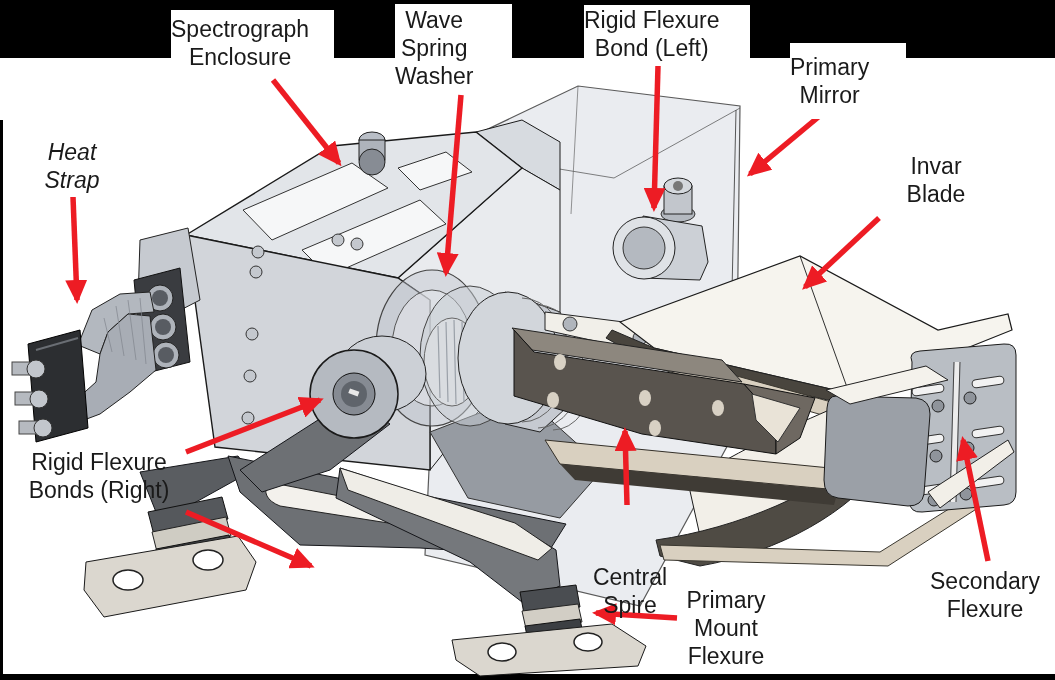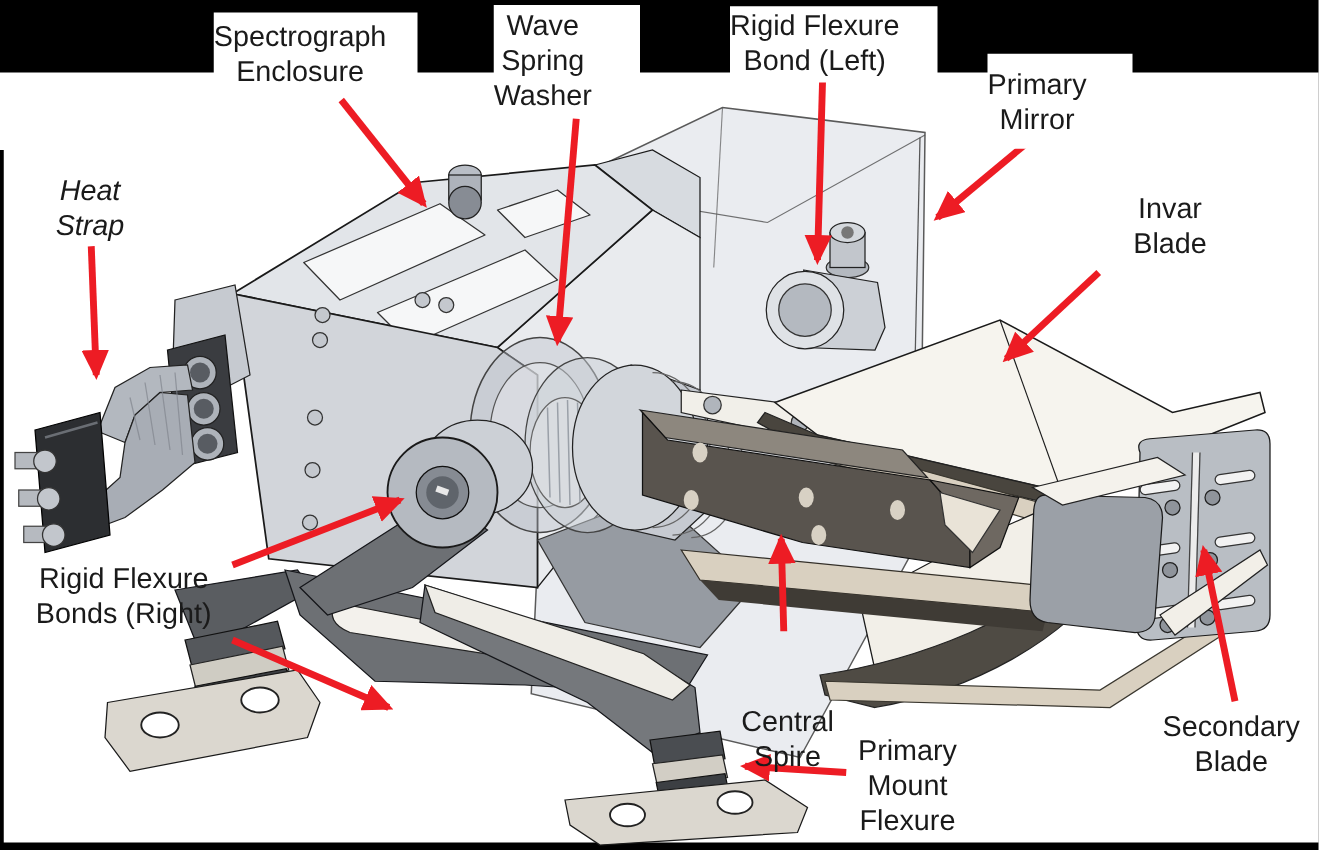--- a/index.html
+++ b/index.html
@@ -253,15 +253,15 @@
 Bonds (Right)</div>
 
   <div class="lbl" style="left:585px;top:535px;width:90px;margin-top:28px;">Central
 Spire</div>
 
   <div class="lbl" style="left:676px;top:586px;width:100px;">Primary
 Mount
 Flexure</div>
 
   <div class="lbl" style="left:925px;top:567px;width:120px;">Secondary
-Blade</div>
+Flexure</div>
 
 </div>
 
 </body></html>

